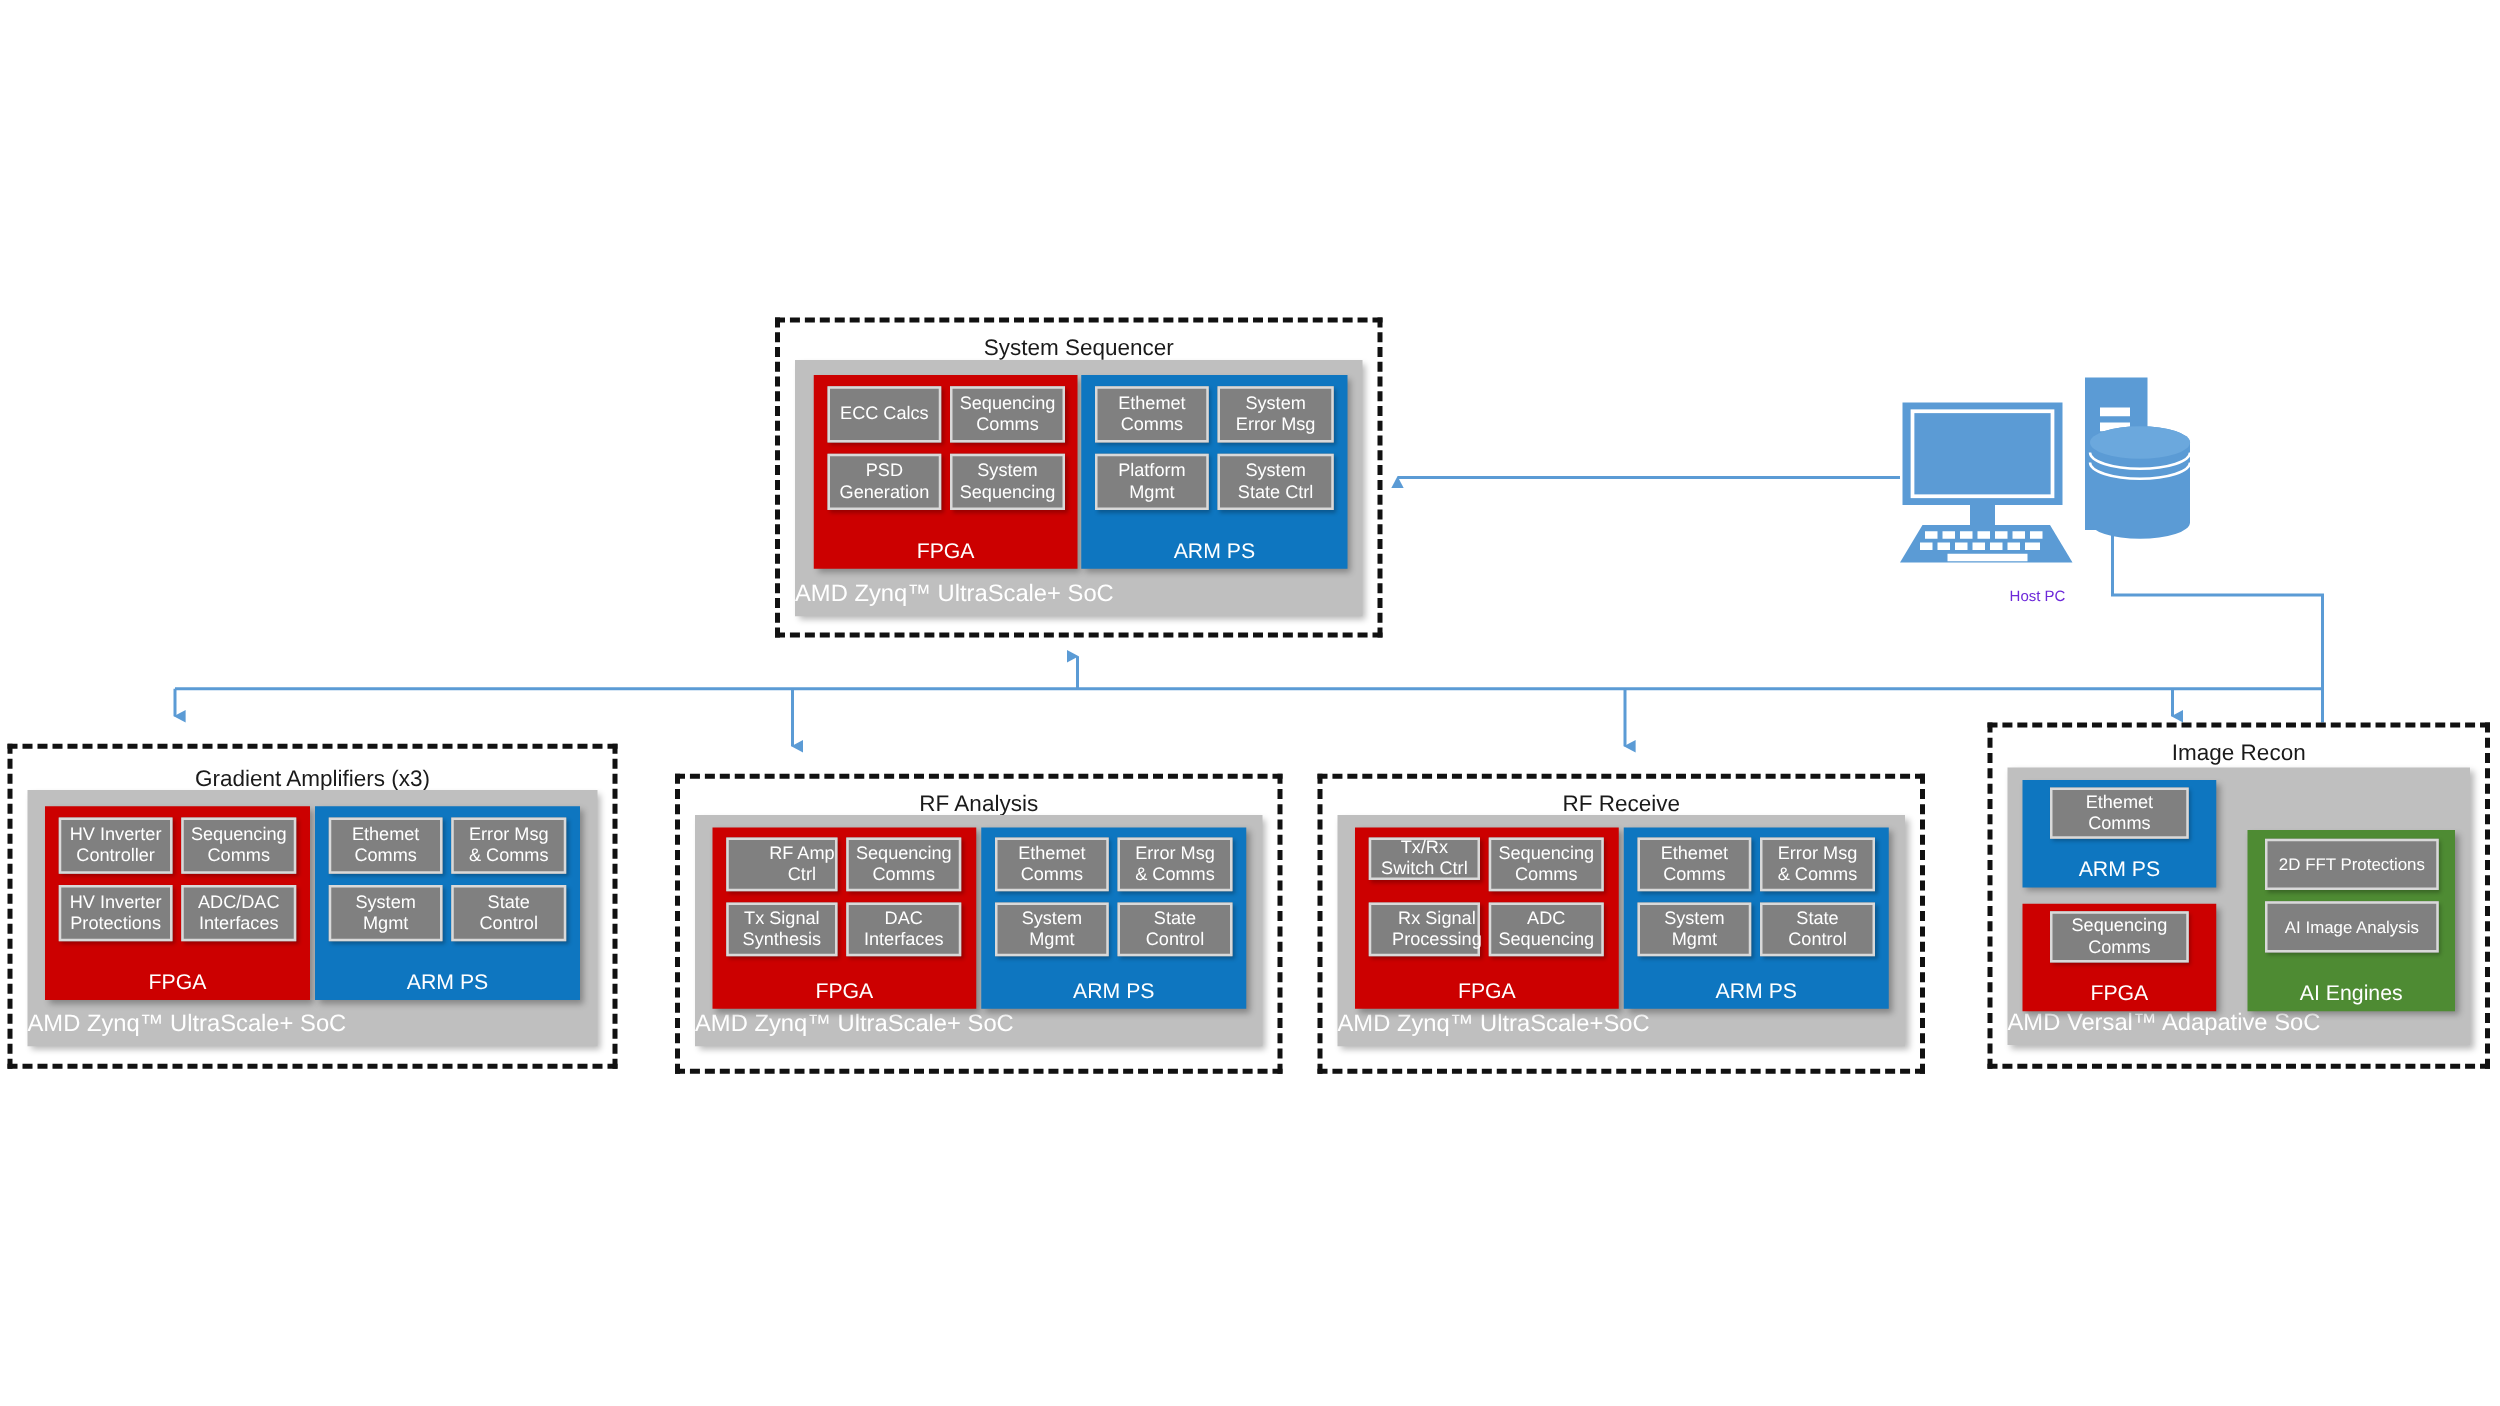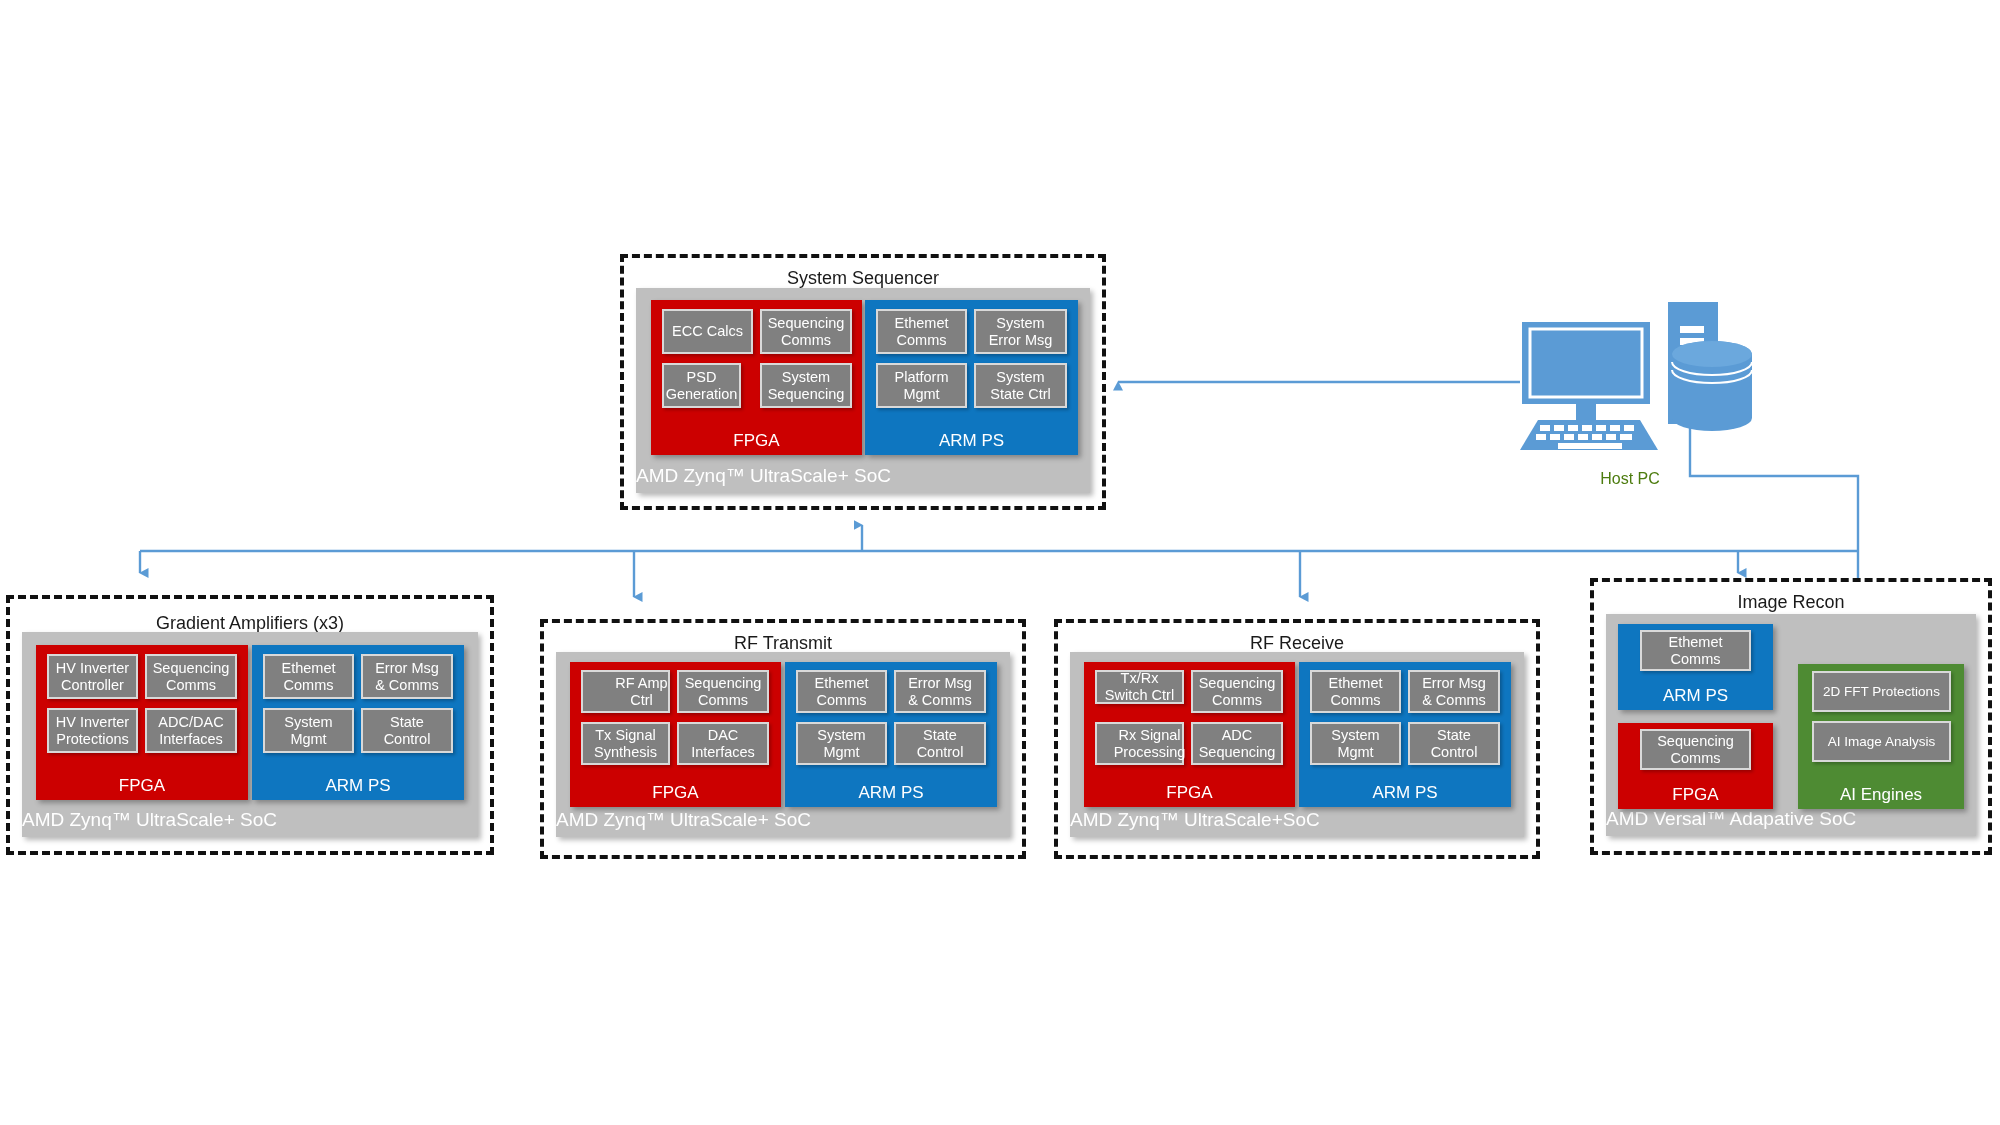--- a/index.html
+++ b/index.html
@@ -106,22 +106,22 @@
     font-size: 14.5px;
     line-height: 1.15;
     white-space: pre-line;
     box-shadow: 2px 2px 3px rgba(0,0,0,0.25);
   }
 
   
   .hostpc-label {
     position: absolute;
     text-align: center;
-    font-size: 16px;
-    color: #4d7c0f;
+    font-size: 12px;
+    color: #6d28d9;
     white-space: nowrap;
   }
 
   svg.wires {
     position: absolute;
     left: 0; top: 0;
     width: 2000px;
     height: 1125px;
     overflow: visible;
     pointer-events: none;
@@ -207,21 +207,21 @@
   <div class="soc" style="left:636px;top:288px;width:454px;height:205px;">
     <div class="soc-label">AMD Zynq™ UltraScale+ SoC</div>
   </div>
 
   <div class="domain-block fpga" style="left:651px;top:300px;width:211px;height:155px;">
     <div class="domain-label">FPGA</div>
   </div>
   <div class="fn" style="left:662px;top:309px;width:91px;height:45px;">ECC Calcs</div>
   <div class="fn" style="left:760px;top:309px;width:92px;height:45px;">Sequencing
 Comms</div>
-  <div class="fn" style="left:662px;top:363px;width:79px;height:45px;">PSD
+  <div class="fn" style="left:662px;top:363px;width:91px;height:45px;">PSD
 Generation</div>
   <div class="fn" style="left:760px;top:363px;width:92px;height:45px;">System
 Sequencing</div>
 
   <div class="domain-block arm" style="left:865px;top:300px;width:213px;height:155px;">
     <div class="domain-label">ARM PS</div>
   </div>
   <div class="fn" style="left:876px;top:309px;width:91px;height:45px;">Ethemet
 Comms</div>
   <div class="fn" style="left:974px;top:309px;width:93px;height:45px;">System
@@ -254,21 +254,21 @@
   <div class="fn" style="left:263px;top:654px;width:91px;height:45px;">Ethemet
 Comms</div>
   <div class="fn" style="left:361px;top:654px;width:92px;height:45px;">Error Msg
 &amp; Comms</div>
   <div class="fn" style="left:263px;top:708px;width:91px;height:45px;">System
 Mgmt</div>
   <div class="fn" style="left:361px;top:708px;width:92px;height:45px;">State
 Control</div>
 
   <div class="subsystem" style="left:540px;top:619px;width:486px;height:240px;">
-    <div class="subsystem-label" style="top:10px;">RF Transmit</div>
+    <div class="subsystem-label" style="top:10px;">RF Analysis</div>
   </div>
   <div class="soc" style="left:556px;top:652px;width:454px;height:185px;">
     <div class="soc-label">AMD Zynq™ UltraScale+ SoC</div>
   </div>
   <div class="domain-block fpga" style="left:570px;top:662px;width:211px;height:145px;">
     <div class="domain-label">FPGA</div>
   </div>
   <div class="fn" style="left:581px;top:670px;width:89px;height:43px;padding-left:32px;">RF Amp
 Ctrl</div>
   <div class="fn" style="left:677px;top:670px;width:92px;height:43px;">Sequencing

